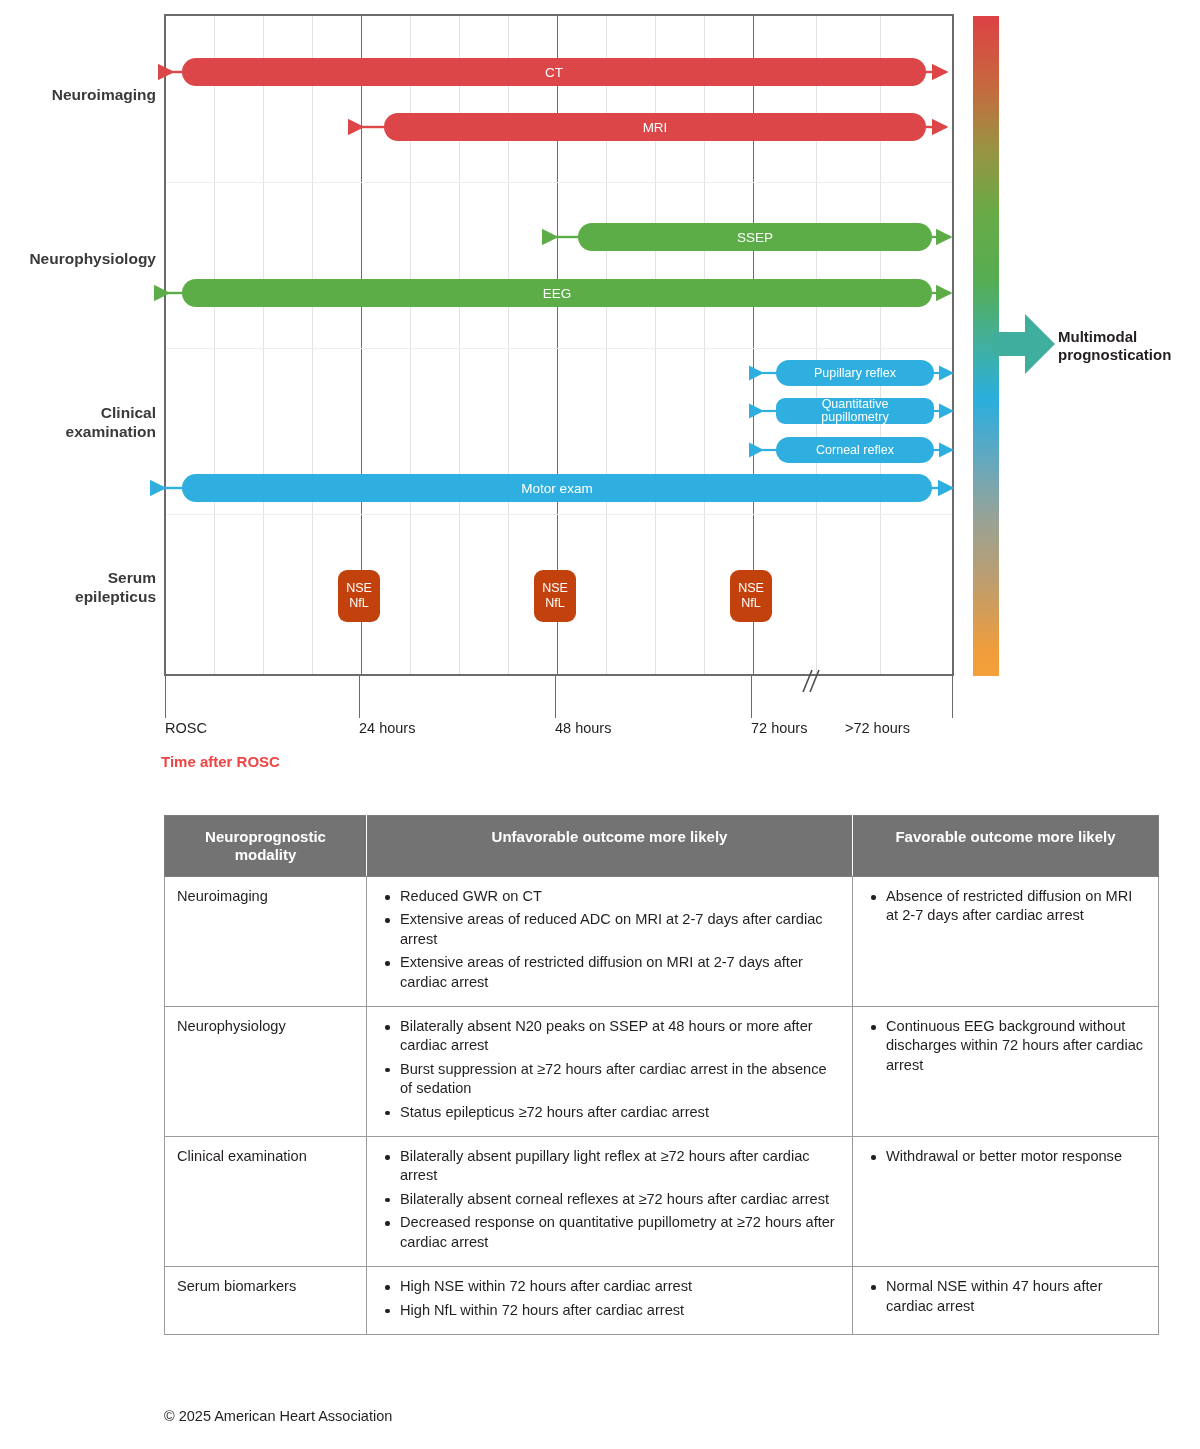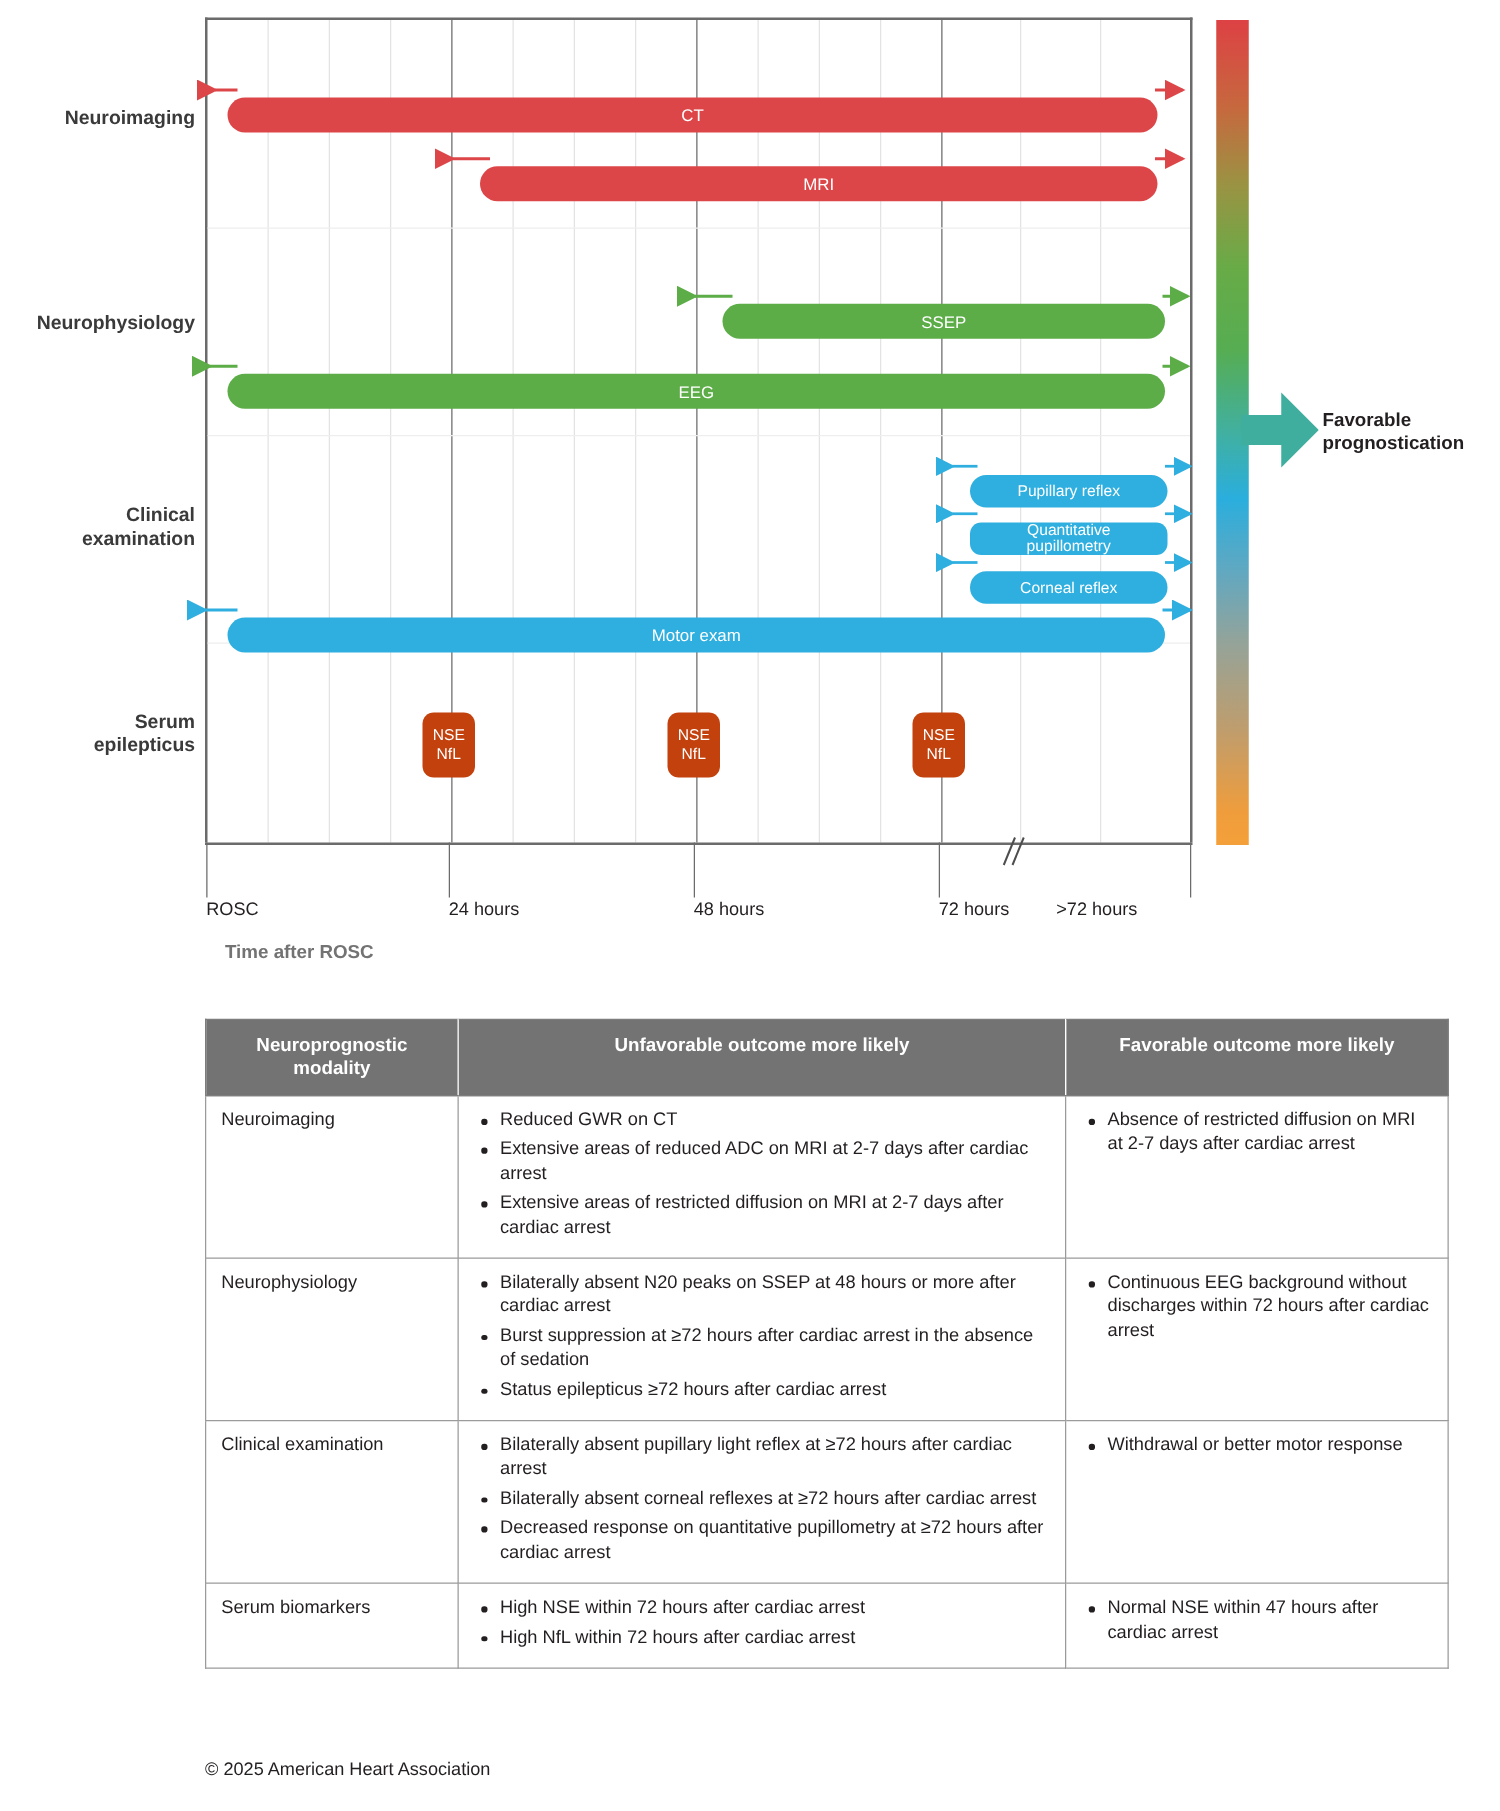--- a/index.html
+++ b/index.html
@@ -47,33 +47,32 @@
     position:absolute;left:164px;top:674px;width:790px;height:2px;background:#6b6b6b;
   }
   .xtick{position:absolute;top:674px;width:1px;height:44px;background:#6b6b6b;}
   .xlabel{
     position:absolute;top:720px;font-size:14.5px;color:#231f20;white-space:nowrap;
   }
   #axis-break{
     position:absolute;left:795px;top:666px;width:30px;height:30px;
   }
   #xaxis-title{
-    position:absolute;left:180px;top:753px;font-weight:bold;font-size:15px;color:#737373;
+    position:absolute;left:161px;top:753px;font-weight:bold;font-size:15px;color:#ef4444;
   }
 
   
   .bar{
     position:absolute;
     height:28px;
     border-radius:14px;
     display:flex;align-items:center;justify-content:center;
     color:#ffffff;font-size:13.5px;
     box-sizing:border-box;
     z-index:3;
-    margin-top:20px;
   }
   .bar.two-line{line-height:1.08;text-align:center;flex-direction:column;}
   .bar.red{background:#dd4648;}
   .bar.green{background:#5cad47;}
   .bar.blue{background:#2fafdf;}
   .bar.small{height:26px;border-radius:13px;font-size:12.5px;}
 
   
   #arrow-layer{position:absolute;left:0;top:0;width:1200px;height:790px;pointer-events:none;z-index:2;}
 
@@ -309,21 +308,21 @@
   <div class="xlabel" style="left:751px;">72 hours</div>
   <div class="xlabel" style="left:845px;">&gt;72 hours</div>
 
   <div id="xaxis-title">Time after ROSC</div>
 
   <div id="gradient-bar"></div>
   <svg id="multimodal-arrow" viewBox="0 0 62 68">
     <path d="M0,22 L32,22 L32,4 L62,34 L32,64 L32,46 L0,46 Z" fill="#3fae9e"></path>
   </svg>
   <div id="multimodal-label">
-    <div>Favorable</div>
+    <div>Multimodal</div>
     <div>prognostication</div>
   </div>
 </div>
 
 <table id="outcome-table">
   <colgroup>
     <col class="col-mod">
       <col class="col-unfav">
       <col class="col-fav">
   </colgroup>

